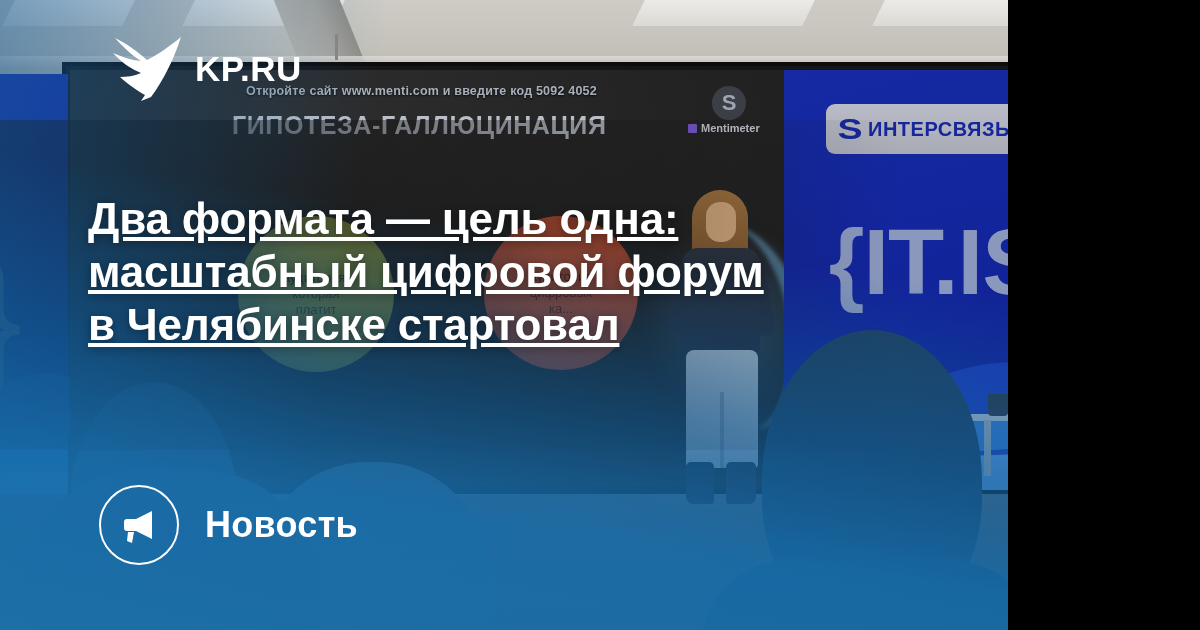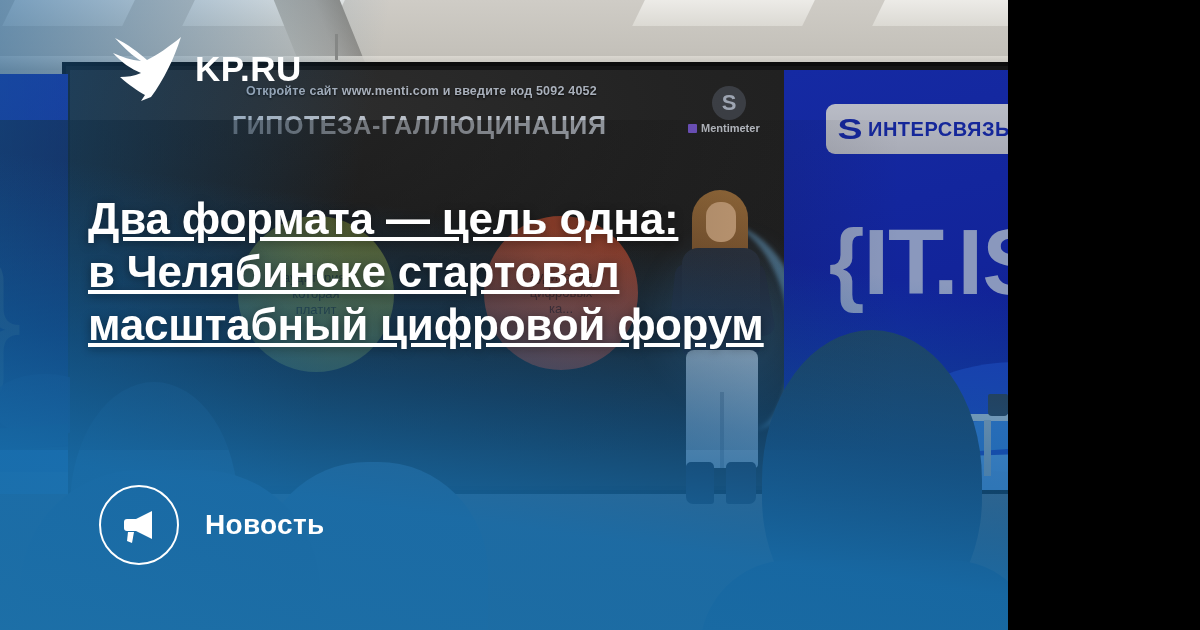--- a/index.html
+++ b/index.html
@@ -350,21 +350,21 @@
     position: absolute; left: 99px; top: 485px;
     display: flex; align-items: center; gap: 26px;
   }
   .tag .circle {
     width: 76px; height: 76px; border-radius: 50%;
     border: 2.5px solid #fff;
     display: flex; align-items: center; justify-content: center;
   }
   .tag .circle svg { width: 40px; height: 40px; display: block; }
   .tag .label {
-    font-size: 28px; font-weight: 700; color: #fff; letter-spacing: .3px;
+    font-size: 36px; font-weight: 700; color: #fff; letter-spacing: .3px;
   }
 </style>
 </head>
 <body>
 
 <div id="stage">
 
   <div class="photo">
 
     <div class="ceiling">
@@ -477,22 +477,22 @@
     <svg class="bird" viewBox="0 0 74 66">
       <path fill="#ffffff" d="M8 3 C18 14 26 21 34 26 C24 25 15 22 6 18 C14 27 24 34 34 38
         C27 41 20 42 13 42 C22 50 31 56 38 60 L34 66 L44 62 C50 54 56 44 62 32
         C66 24 70 14 74 2 C62 12 50 20 40 25 C32 18 21 9 8 3 Z"></path>
     </svg>
     <div class="wordmark">KP.RU</div>
   </div>
 
   <div class="headline">
     <div>Два формата — цель одна:</div>
+    <div>масштабный цифровой форум</div>
     <div>в Челябинске стартовал</div>
-    <div>масштабный цифровой форум</div>
   </div>
 
   <div class="tag">
     <div class="circle">
       <svg viewBox="0 0 40 40">
         <path fill="#ffffff" d="M33 6 L33 34 L17 26 L17 14 Z"></path>
         <path fill="#ffffff" d="M8 14 L17 14 L17 26 L8 26 C6 26 5 25 5 23 L5 17 C5 15 6 14 8 14 Z"></path>
         <path fill="#ffffff" d="M9 27 L15 27 L13 38 L8 36 Z"></path>
       </svg>
     </div>

